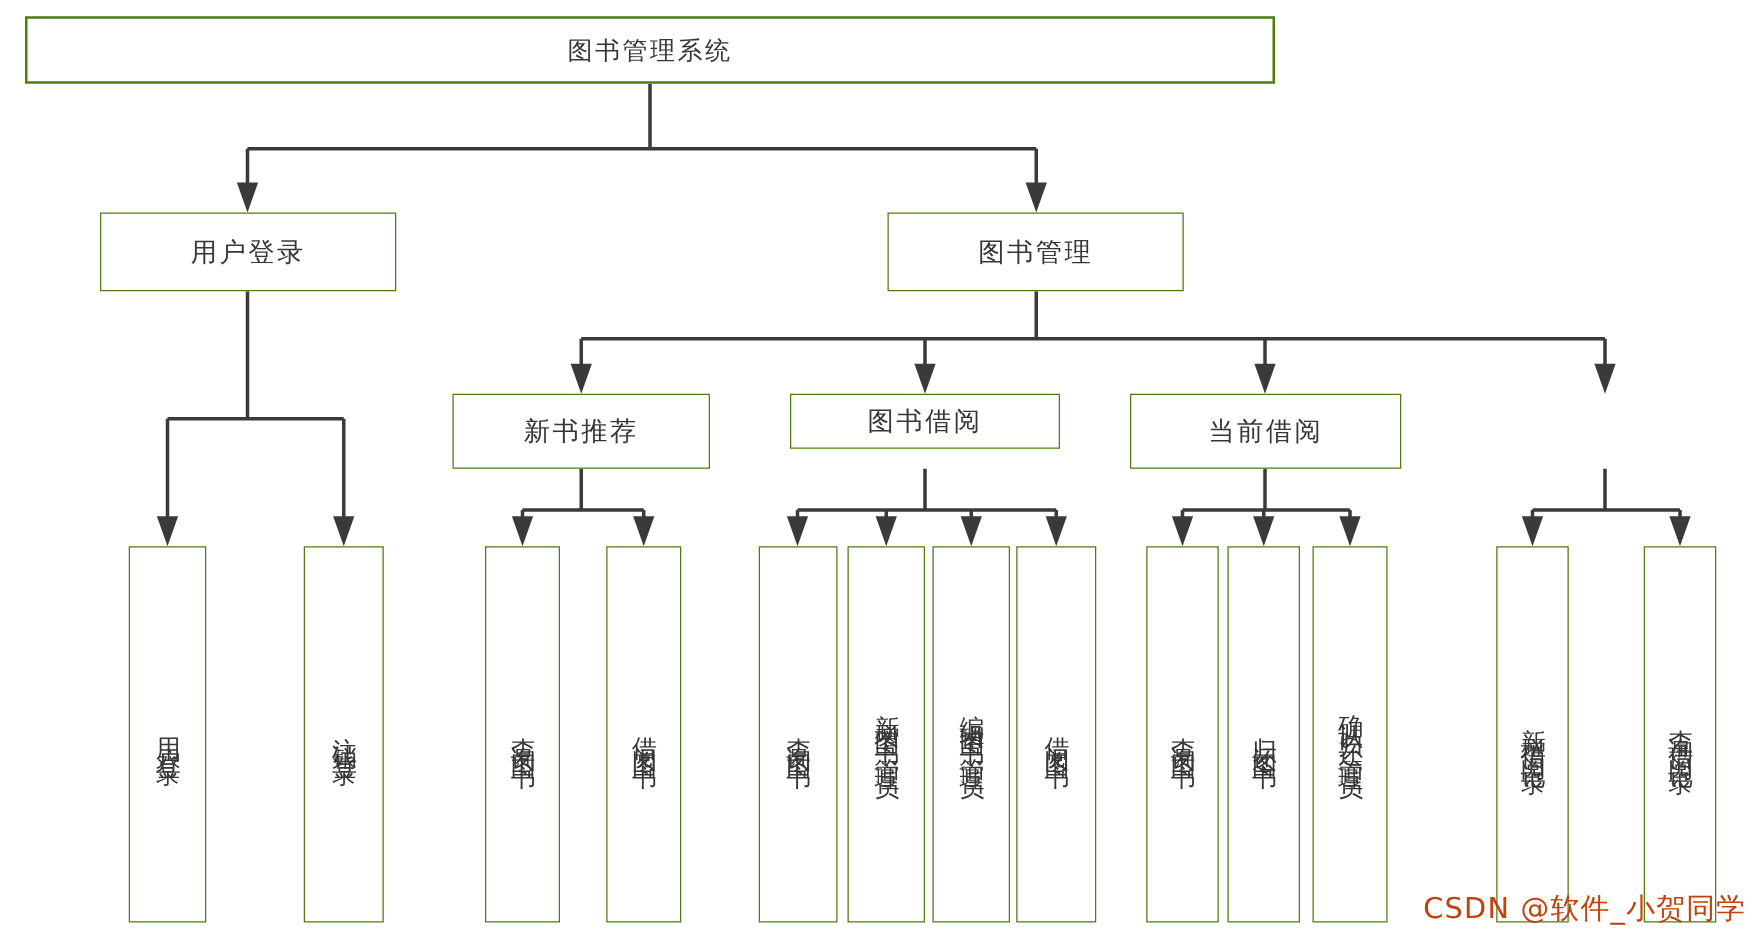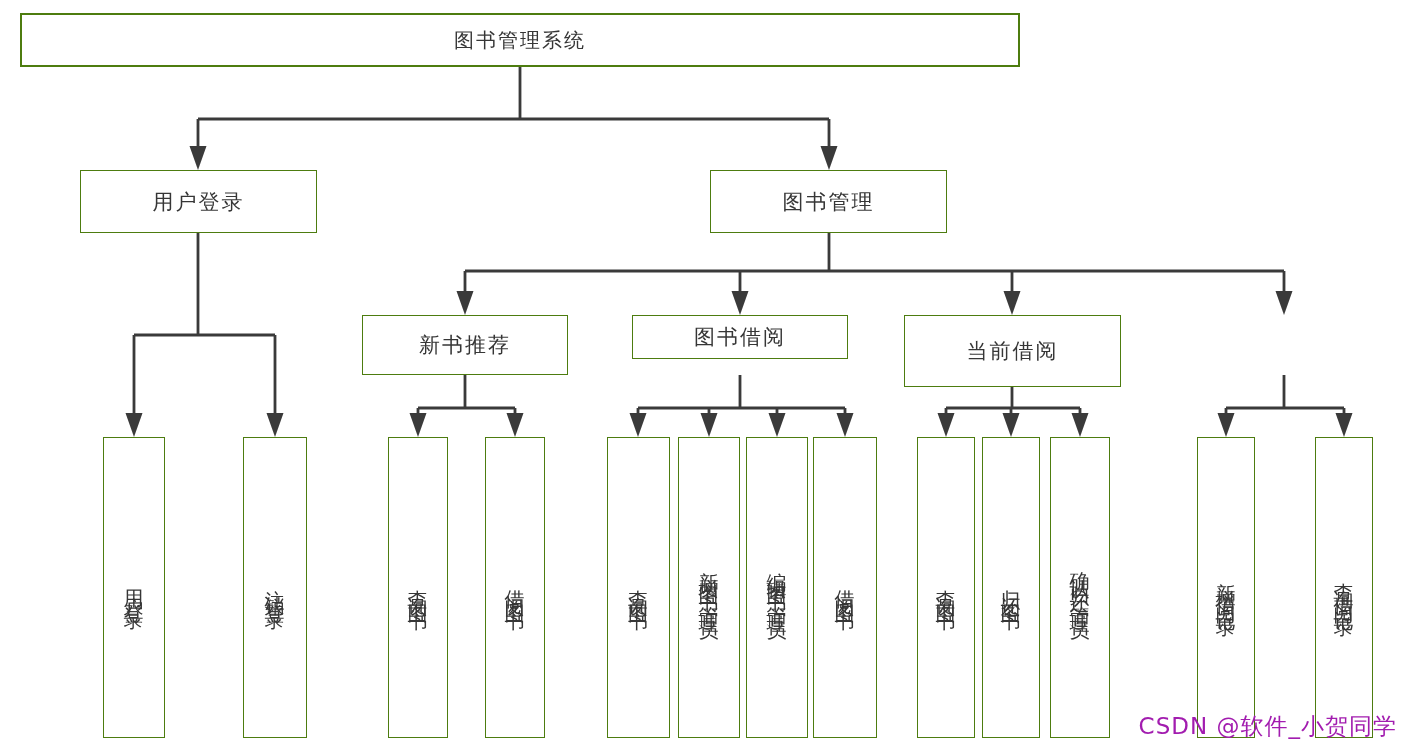--- a/index.html
+++ b/index.html
@@ -50,21 +50,21 @@
     text-orientation: mixed;
     font-size: 20px;
     letter-spacing: 7px;
     line-height: 1;
   }
   .watermark {
     position: absolute;
     right: 8px;
     bottom: 5px;
     font-size: 23px;
-    color: #a21caf;
+    color: #c2410c;
     letter-spacing: 1px;
     z-index: 5;
     white-space: nowrap;
   }
 </style>
 </head>
 <body>
 
 <div class="canvas">
 
@@ -97,21 +97,21 @@
       <polygon points="1335.5,413 1352.5,413 1344,437" fill="#3a3a3a"></polygon>
     </svg>
 
   <div class="node h root" style="left:20px; top:13px; width:1000px; height:54px;">图书管理系统</div>
 
   <div class="node h" style="left:80px; top:170px; width:237px; height:63px;">用户登录</div>
   <div class="node h" style="left:710px; top:170px; width:237px; height:63px;">图书管理</div>
 
   <div class="node h" style="left:362px; top:315px; width:206px; height:60px;">新书推荐</div>
   <div class="node h" style="left:632px; top:315px; width:216px; height:44px;">图书借阅</div>
-  <div class="node h" style="left:904px; top:315px; width:217px; height:72px;">当前借阅</div>
+  <div class="node h" style="left:904px; top:315px; width:217px; height:60px;">当前借阅</div>
 
   <div class="node v" style="left:103px; top:437px; width:62px; height:301px;">用户登录</div>
   <div class="node v" style="left:243px; top:437px; width:64px; height:301px;">注销登录</div>
 
   <div class="node v" style="left:388px; top:437px; width:60px; height:301px;">查询图书</div>
   <div class="node v" style="left:485px; top:437px; width:60px; height:301px;">借阅图书</div>
 
   <div class="node v" style="left:607px; top:437px; width:63px; height:301px;">查询图书</div>
   <div class="node v" style="left:678px; top:437px; width:62px; height:301px;">新增图书（管理员）</div>
   <div class="node v" style="left:746px; top:437px; width:62px; height:301px;">编辑图书（管理员）</div>

